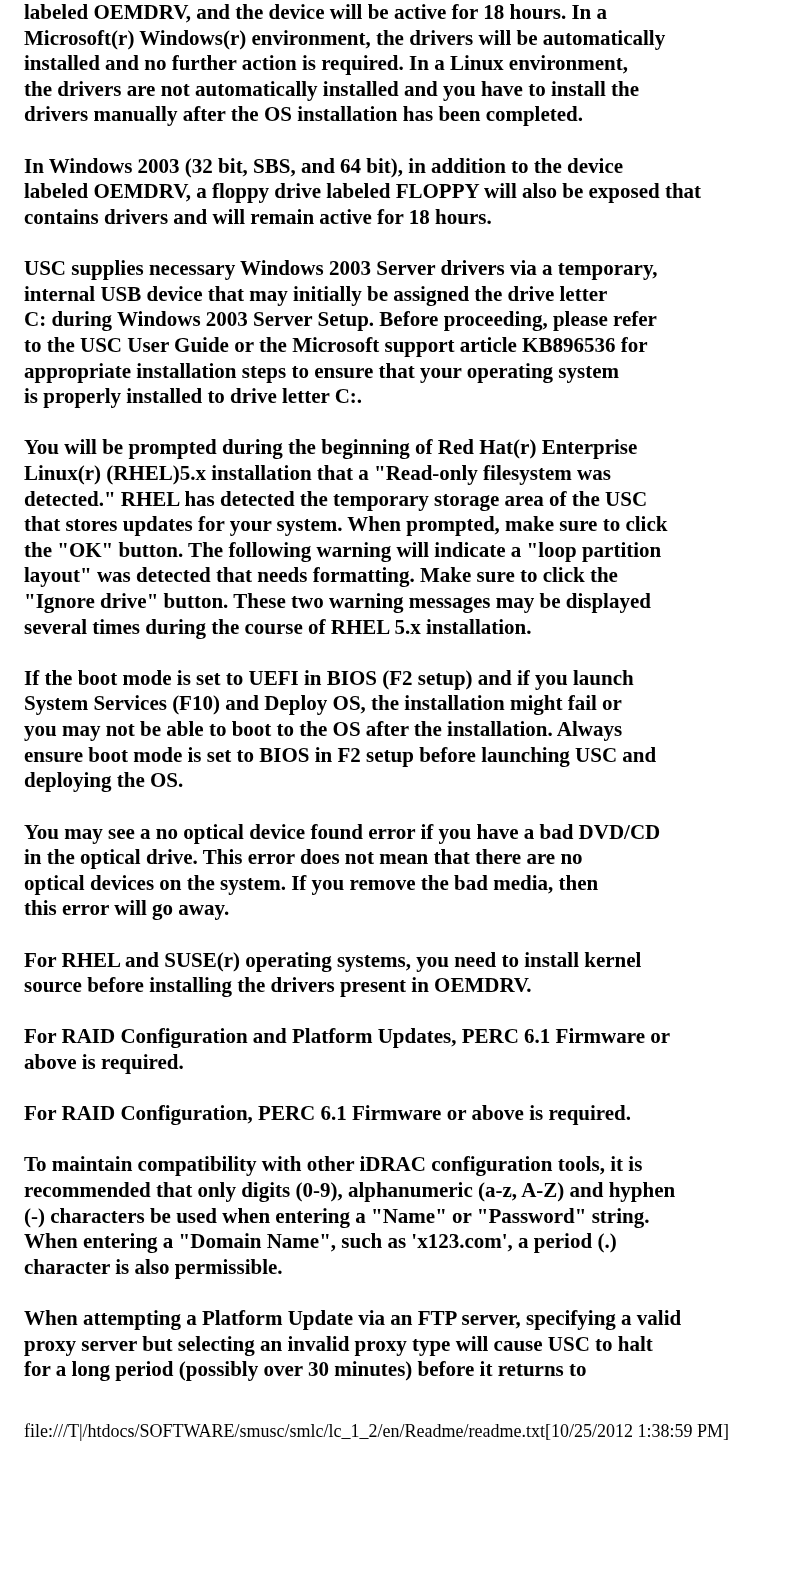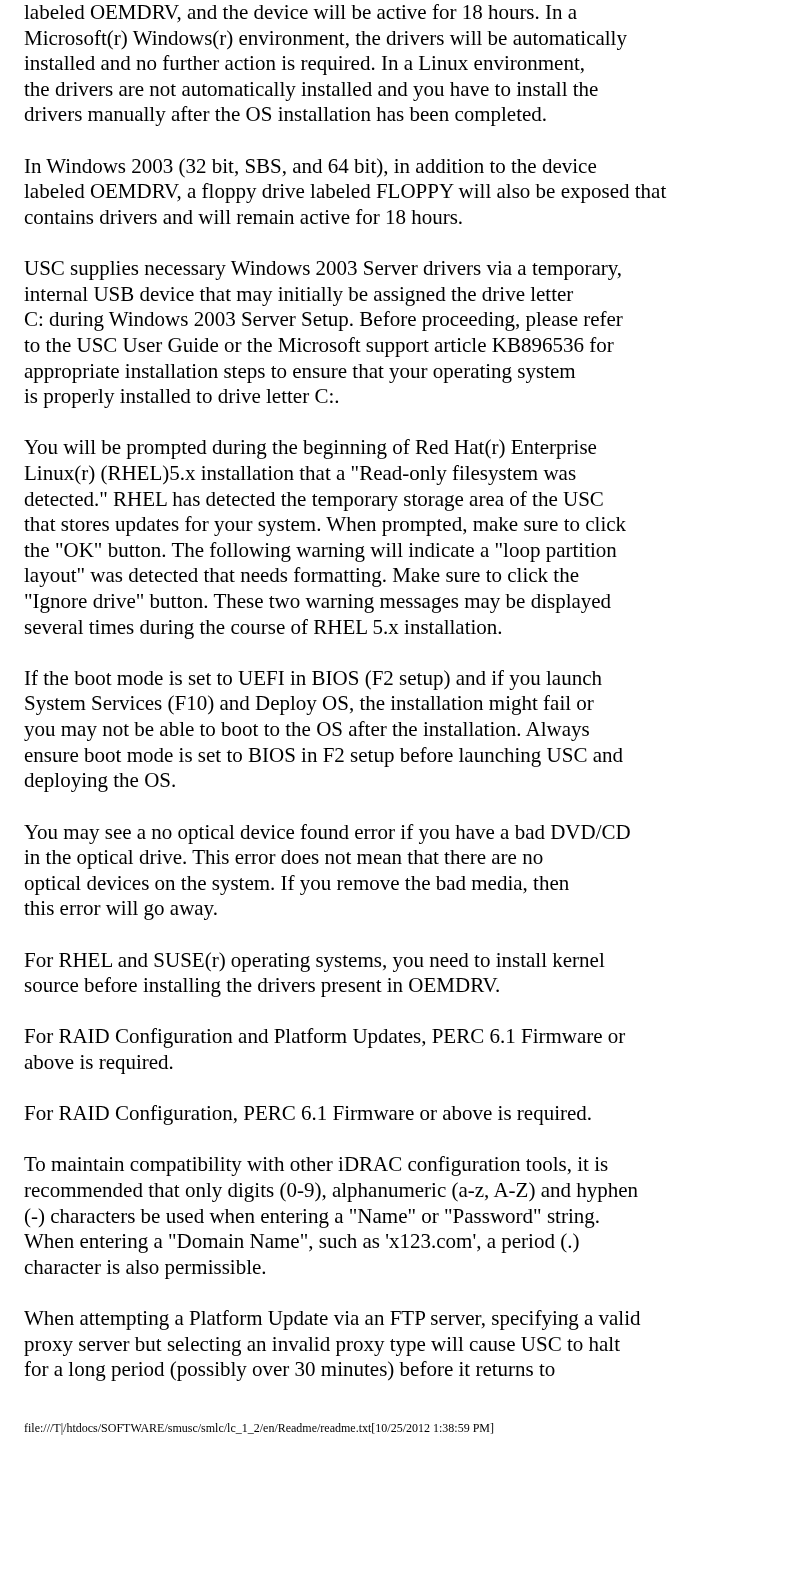--- a/index.html
+++ b/index.html
@@ -8,23 +8,24 @@
       line-height: 1.22;
       color: #000;
       margin: 0;
       padding: 0 24px;
       background: #fff;
       width: 802px;
       box-sizing: border-box;
     }
     .content {
       white-space: pre-wrap;
+      font-weight: bold;
     }
     .footer {
-      font-size: 12px;
+      font-size: 18px;
       padding-top: 38px;
       padding-bottom: 8px;
     }
   </style>
 </head>
 <body>
 
 <div class="content">labeled OEMDRV, and the device will be active for 18 hours. In a
 Microsoft(r) Windows(r) environment, the drivers will be automatically
 installed and no further action is required. In a Linux environment,

